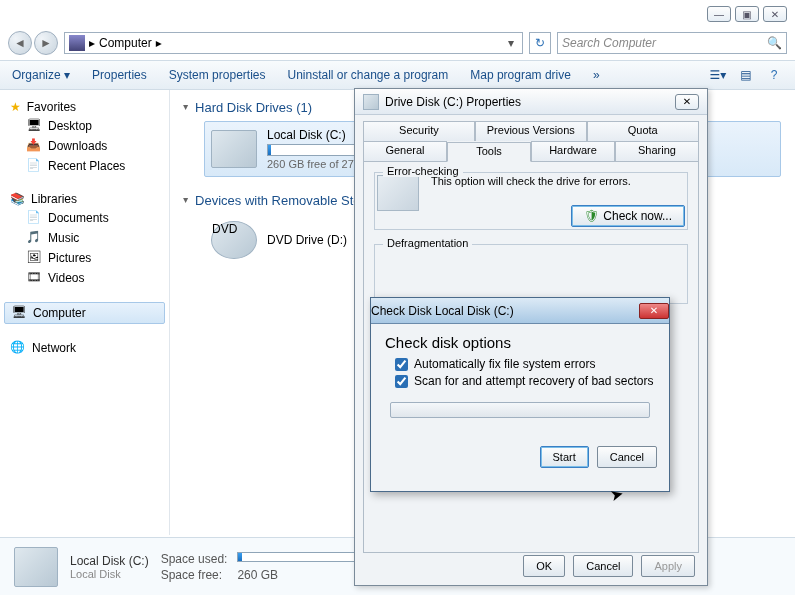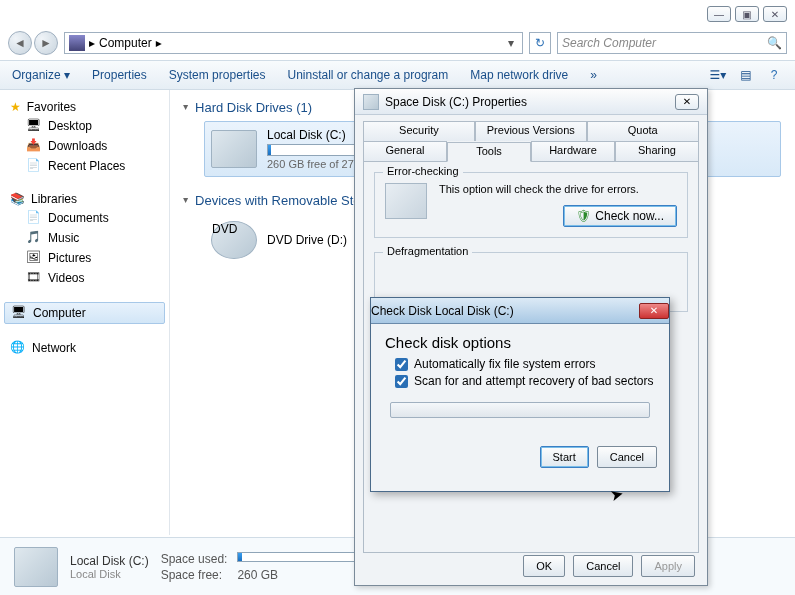--- a/index.html
+++ b/index.html
@@ -21,21 +21,21 @@
 .search-bar .mag { margin-left: auto; color: #555; font-style: normal; }
 
 
 .toolbar { position: absolute; top: 60px; left: 0; right: 0; height: 30px; background: linear-gradient(#f8fbfd,#e6eef5); border-top: 1px solid #d0dce6; border-bottom: 1px solid #d0dce6; display: flex; align-items: center; padding: 0 12px; gap: 22px; color: #1a4f8a; }
 .toolbar span { cursor: pointer; }
 .toolbar .tail { margin-left: auto; display: flex; gap: 10px; align-items: center; color: #1a4f8a; }
 .toolbar .tail-icon { width: 18px; height: 18px; display: inline-flex; align-items: center; justify-content: center; cursor: pointer; }
 
 
 .main { position: absolute; top: 90px; left: 0; right: 0; bottom: 60px; display: flex; }
-.sidebar { width: 170px; border-right: 1px solid #e0e6ec; padding: 8px 4px; }
+.sidebar { width: 170px; border-right: 1px solid #e0e6ec; padding: 8px 4px; text-align: center; }
 .sb-group { margin-bottom: 14px; }
 .sb-head { display: flex; align-items: center; gap: 6px; padding: 2px 6px; font-size: 12px; }
 .sb-head.fav::before { content: "★"; color: #f2b200; }
 .sb-head.lib::before { content: "📚"; }
 .sb-item { display: flex; align-items: center; gap: 6px; padding: 2px 6px 2px 22px; cursor: pointer; }
 .sb-item.sel { background: linear-gradient(#e8f2fc,#d2e6f7); border: 1px solid #a7c8e8; border-radius: 2px; }
 .ico { width: 16px; height: 16px; display: inline-block; }
 
 .content { flex: 1; padding: 10px 14px; }
 .group-head { color: #1a4f8a; font-size: 13px; display: flex; align-items: center; gap: 6px; margin-bottom: 6px; }
@@ -57,21 +57,21 @@
 .props { position: absolute; top: 88px; left: 354px; width: 354px; height: 498px; background: #f0f3f6; border: 1px solid #7a8a99; box-shadow: 2px 2px 6px rgba(0,0,0,.2); }
 .props-title { height: 26px; background: linear-gradient(#fdfdfd,#e2eaf2); border-bottom: 1px solid #c0ccd8; display: flex; align-items: center; padding: 0 8px; gap: 6px; }
 .props-title .drv-ico { width: 16px; height: 16px; background: linear-gradient(135deg,#dfe8ee,#b8c8d4); border: 1px solid #9fb2c2; }
 .props-title .close { margin-left: auto; width: 24px; height: 16px; border: 1px solid #7a8a99; border-radius: 3px; background: linear-gradient(#fdfdfd,#e6eef5); display: flex; align-items: center; justify-content: center; font-size: 10px; cursor: pointer; }
 .tabs { display: flex; flex-wrap: wrap; padding: 6px 8px 0 8px; }
 .tab { height: 20px; border: 1px solid #b0bcc8; border-bottom: none; background: linear-gradient(#f8fafc,#e6ecf2); padding: 2px 0; text-align: center; font-size: 11px; cursor: pointer; }
 .tab.row1 { width: 33.3%; }
 .tab.row2 { width: 25%; }
 .tab.active { background: #f0f3f6; border-bottom: 1px solid #f0f3f6; position: relative; top: 1px; }
 .tab-body { border: 1px solid #b0bcc8; margin: 0 8px 8px 8px; padding: 10px; height: 392px; }
-.fieldset { border: 1px solid #c0ccd8; padding: 10px; margin-bottom: 14px; position: relative; }
+.fieldset { border: 1px solid #c0ccd8; padding: 2px; margin-bottom: 14px; position: relative; }
 .fieldset .legend { position: absolute; top: -8px; left: 8px; background: #f0f3f6; padding: 0 4px; font-size: 11px; }
 .ec-body { display: flex; gap: 12px; align-items: flex-start; }
 .disk-ico { width: 42px; height: 36px; background: linear-gradient(135deg,#e8eef3,#c8d4de); border: 1px solid #a8b8c6; }
 .btn { height: 22px; padding: 0 12px; border: 1px solid #7a8a99; background: linear-gradient(#fdfdfd,#e0e8ef); border-radius: 2px; cursor: pointer; font-size: 11px; display: inline-flex; align-items: center; gap: 4px; }
 .btn.default { border: 1px solid #3a7fc4; box-shadow: 0 0 0 1px #7abde8 inset; }
 .props-footer { position: absolute; bottom: 8px; right: 12px; display: flex; gap: 8px; }
 
 
 .chkdsk { position: absolute; top: 297px; left: 370px; width: 300px; height: 195px; background: #f0f3f6; border: 1px solid #4a6a8a; box-shadow: 3px 3px 8px rgba(0,0,0,.3); z-index: 10; }
 .chkdsk-title { height: 26px; background: linear-gradient(#dceaf6,#a8c8e4); border-bottom: 1px solid #6a8aaa; display: flex; align-items: center; padding: 0 0; font-size: 12px; }
@@ -110,21 +110,21 @@
     <span>Search Computer</span>
     <span class="mag">🔍</span>
   </div>
 </div>
 
 <div class="toolbar">
   <span>Organize ▾</span>
   <span>Properties</span>
   <span>System properties</span>
   <span>Uninstall or change a program</span>
-  <span>Map network drive</span>
+  <span>Map program drive</span>
   <span>»</span>
   <div class="tail">
     <span class="tail-icon">☰▾</span>
     <span class="tail-icon">▤</span>
     <span class="tail-icon" style="color:#2a6fb5;">?</span>
   </div>
 </div>
 
 <div class="main">
   <div class="sidebar">
@@ -212,39 +212,39 @@
         <span class="meter-fill" style="display:block;"></span>
       </span>
     <span>Space free:</span>
     <span>260 GB</span>
   </div>
 </div>
 
 <div class="props">
   <div class="props-title">
     <span class="drv-ico"></span>
-    <span>Space Disk (C:) Properties</span>
+    <span>Drive Disk (C:) Properties</span>
     <span class="close">✕</span>
   </div>
   <div class="tabs">
     <div class="tab row1">Security</div>
     <div class="tab row1">Previous Versions</div>
     <div class="tab row1">Quota</div>
     <div class="tab row2">General</div>
     <div class="tab row2 active">Tools</div>
     <div class="tab row2">Hardware</div>
     <div class="tab row2">Sharing</div>
   </div>
   <div class="tab-body">
     <div class="fieldset">
       <div class="legend">Error-checking</div>
       <div class="ec-body">
         <div class="disk-ico"></div>
         <div style="flex:1;">
-          <div style="font-size:11px;margin-bottom:10px;">This option will check the drive for errors.</div>
+          <div style="font-size:11px;margin-bottom:18px;">This option will check the drive for errors.</div>
           <div style="text-align:right;"><button class="btn default">
                 <span style="color:#2a8a2a;">🛡</span>
                 <span>Check now...</span>
               </button></div>
         </div>
       </div>
     </div>
     <div class="fieldset" style="height:60px;">
       <div class="legend">Defragmentation</div>
     </div>

